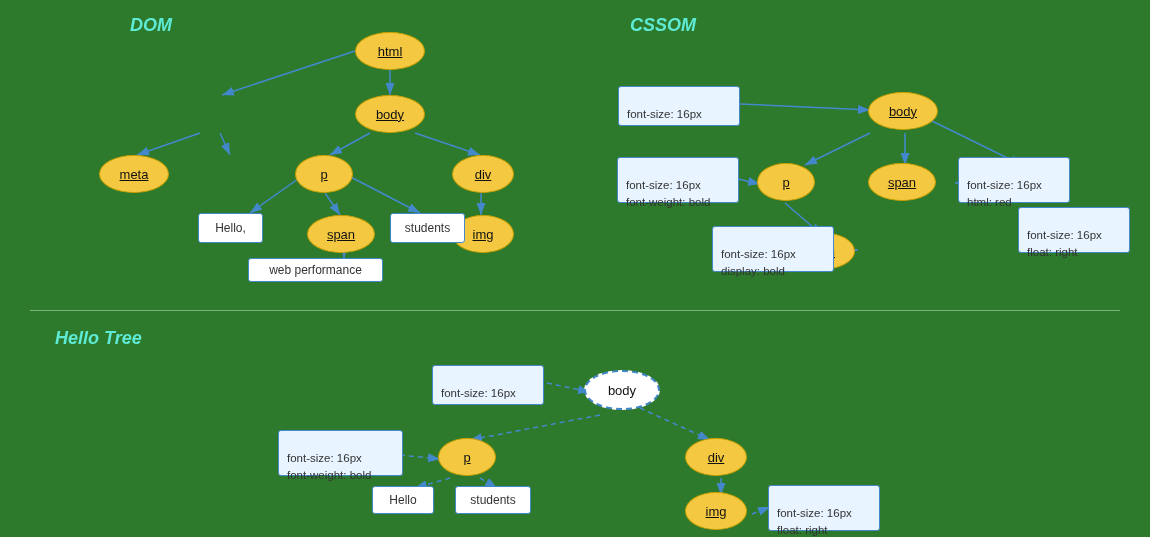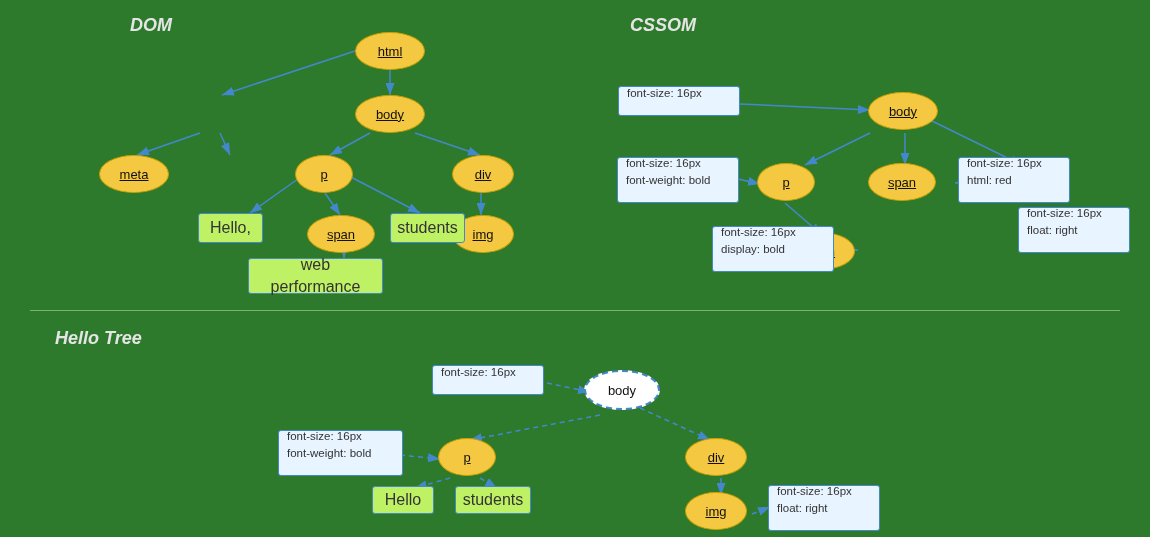--- a/index.html
+++ b/index.html
@@ -28,21 +28,21 @@
       background: #aaddaa;
       opacity: 0.6;
     }
 
     
     .section-title {
       position: absolute;
       font-style: italic;
       font-weight: bold;
       font-size: 18px;
-      color: #e5e5e5;
+      color: #5eead4;
     }
 
     
     .oval {
       position: absolute;
       background: #f5c842;
       border: 1.5px solid #c8a000;
       border-radius: 50%;
       display: flex;
       align-items: center;
@@ -62,47 +62,47 @@
       display: flex;
       align-items: center;
       justify-content: center;
       font-size: 13px;
       color: #111;
     }
 
     
     .box {
       position: absolute;
-      background: #bef264;
+      background: #ffffff;
       border: 1.5px solid #4488cc;
       border-radius: 3px;
       display: flex;
       align-items: center;
       justify-content: center;
-      font-size: 16px;
+      font-size: 12px;
       color: #333;
       text-align: center;
       line-height: 1.4;
       padding: 4px 8px;
     }
 
     
     .box-cssom {
       position: absolute;
       background: #e8f4ff;
       border: 1.5px solid #4488cc;
       border-radius: 3px;
       display: flex;
       align-items: flex-start;
-      justify-content: flex-end;
+      justify-content: flex-start;
       font-size: 11.5px;
       color: #333;
       text-align: left;
       line-height: 1.5;
-      padding: 13px 8px;
+      padding: 19px 8px;
       flex-direction: column;
     }
 
     svg.arrows {
       position: absolute;
       top: 0;
       left: 0;
       width: 1150px;
       height: 537px;
       pointer-events: none;
@@ -186,21 +186,21 @@
   <div class="oval" style="left:355px; top:32px; width:70px; height:38px;">html</div>
   <div class="oval" style="left:355px; top:95px; width:70px; height:38px;">body</div>
   <div class="oval" style="left:99px; top:155px; width:70px; height:38px;">meta</div>
   <div class="oval" style="left:295px; top:155px; width:58px; height:38px;">p</div>
   <div class="oval" style="left:452px; top:155px; width:62px; height:38px;">div</div>
   <div class="oval" style="left:307px; top:215px; width:68px; height:38px;">span</div>
   <div class="oval" style="left:452px; top:215px; width:62px; height:38px;">img</div>
 
   <div class="box" style="left:198px; top:213px; width:65px; height:30px;">Hello,</div>
   <div class="box" style="left:390px; top:213px; width:75px; height:30px;">students</div>
-  <div class="box" style="left:248px; top:258px; width:135px; height:36px;">web performance</div>
+  <div class="box" style="left:248px; top:258px; width:135px; height:24px;">web performance</div>
 
   <div class="oval" style="left:868px; top:92px; width:70px; height:38px;">body</div>
   <div class="oval" style="left:757px; top:163px; width:58px; height:38px;">p</div>
   <div class="oval" style="left:868px; top:163px; width:68px; height:38px;">span</div>
   <div class="oval" style="left:988px; top:163px; width:62px; height:38px;">img</div>
   <div class="oval" style="left:787px; top:232px; width:68px; height:38px;">span</div>
 
   <div class="box-cssom" style="left:618px; top:86px; width:122px; height:30px;">
     <span>font-size: 16px</span>
   </div>

